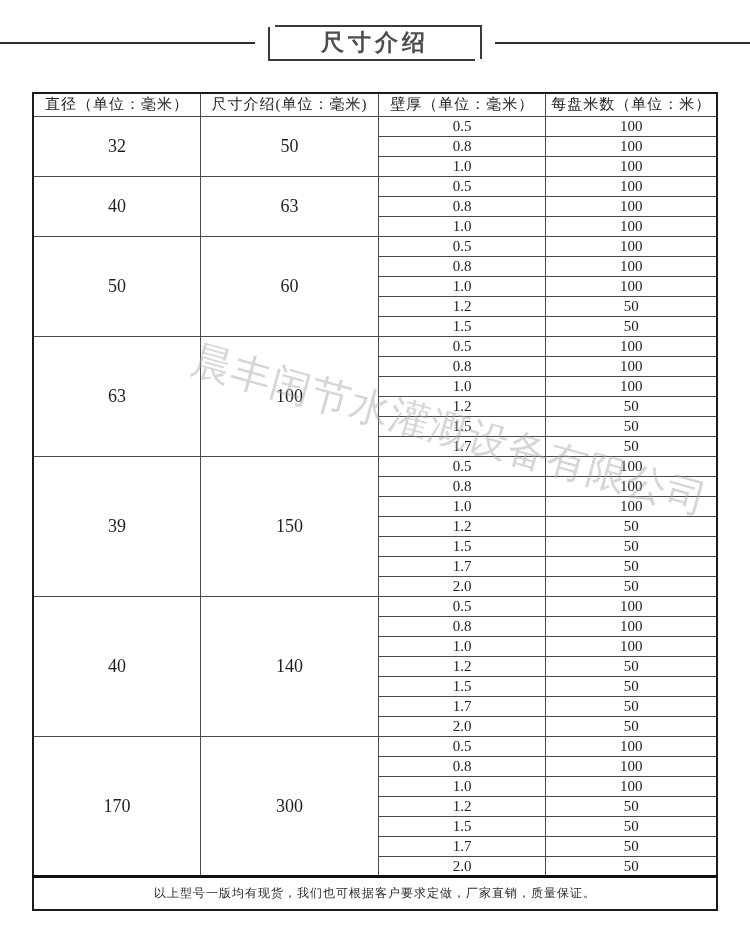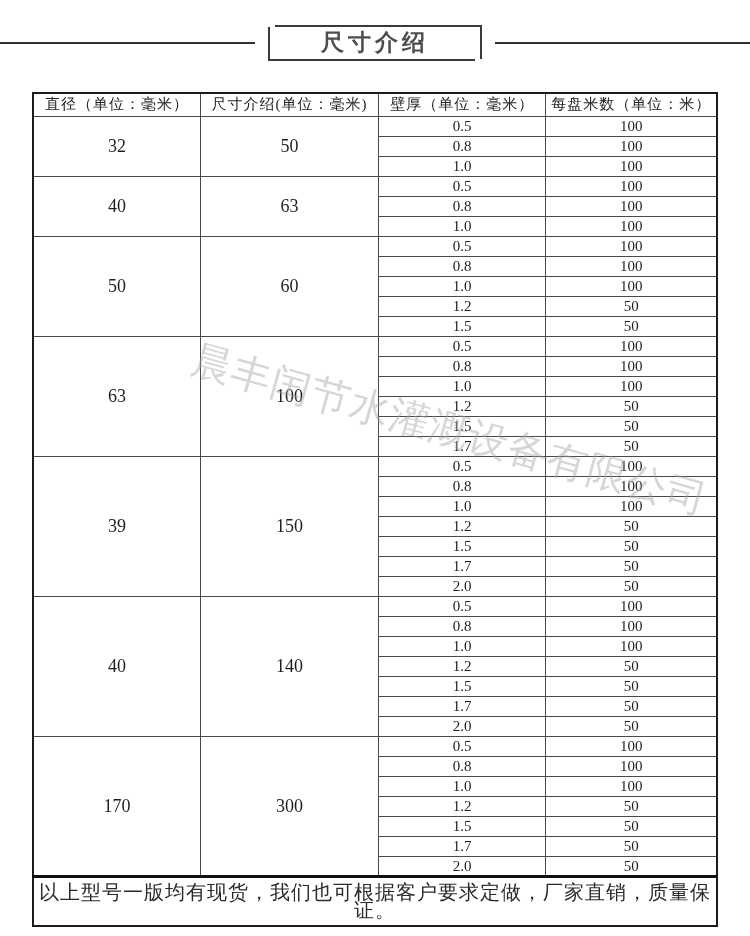--- a/index.html
+++ b/index.html
@@ -87,24 +87,24 @@
   table.size-table th {
     height: 23px;
     font-weight: normal;
     font-size: 15px;
     letter-spacing: 1px;
     white-space: nowrap;
   }
   table.size-table td { height: 20px; line-height: 18px; }
   table.size-table td.group-cell { font-size: 18px; }
   table.size-table tr.note-row td {
-    height: 50px;
+    height: 34px;
     border-top: 3px solid #111111;
     font-family: "Liberation Sans", "DejaVu Sans", sans-serif;
-    font-size: 20px;
+    font-size: 12px;
     color: #2a2a2a;
     letter-spacing: 1px;
   }
 
   
   .watermark {
     position: absolute;
     left: 200px;
     top: 332px;
     font-family: "Liberation Sans", "DejaVu Sans", sans-serif;

